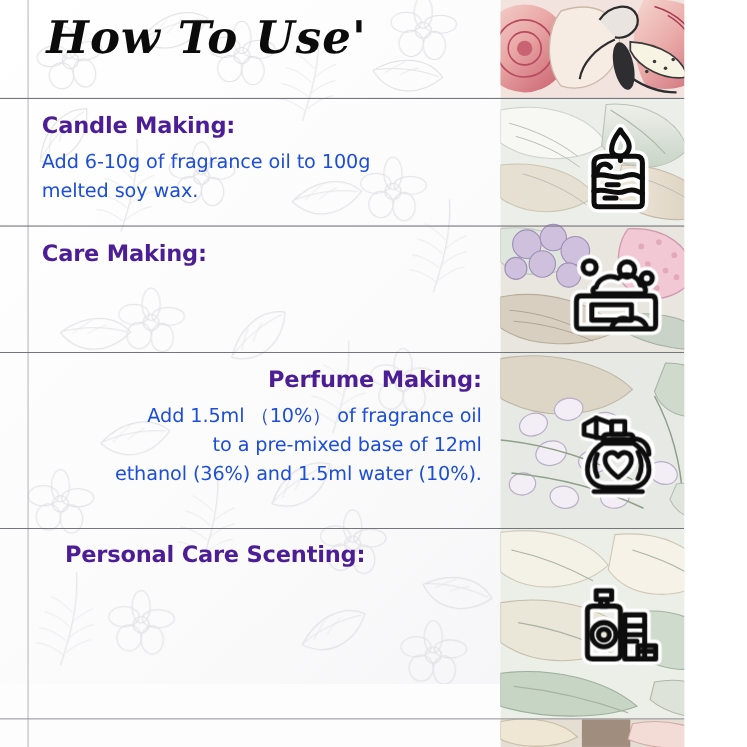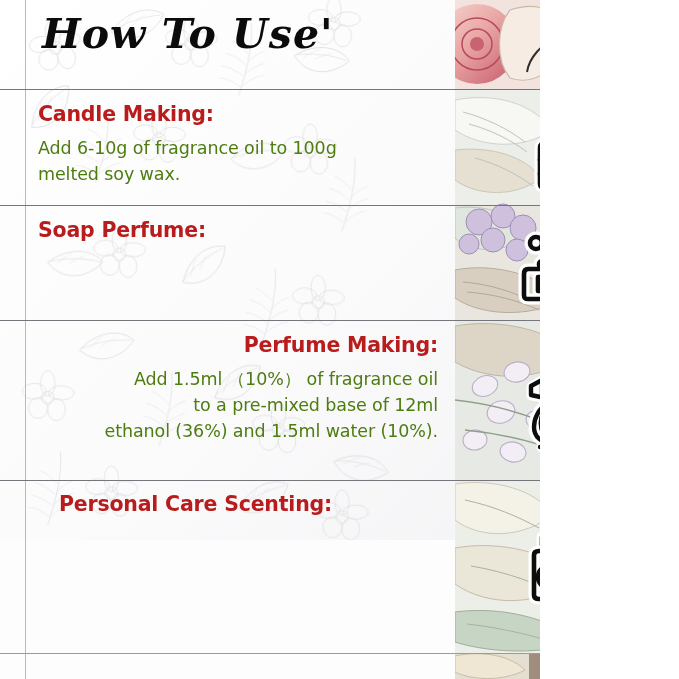--- a/index.html
+++ b/index.html
@@ -9,21 +9,21 @@
   body {
     width: 679px;
     height: 679px;
     overflow: hidden;
     background: #ffffff;
     font-family: "Liberation Sans", sans-serif;
   }
 
   .page {
     position: relative;
-    width: 540px;
+    width: 622px;
     height: 679px;
     background: #fdfdfd;
     overflow: hidden;
   }
 
   
   .watermark {
     position: absolute;
     inset: 0;
     pointer-events: none;
@@ -87,31 +87,31 @@
   .section {
     position: absolute;
     left: 38px;
     width: 400px;
     z-index: 7;
   }
   .sec-head {
     font-family: "DejaVu Sans", "Liberation Sans", sans-serif;
     font-weight: 700;
     font-size: 20.5px;
-    color: #b91c1c;
+    color: #4c1d95;
     letter-spacing: -0.2px;
     margin: 0 0 9px 0;
     white-space: nowrap;
   }
   .sec-body {
     font-family: "DejaVu Sans", "Liberation Sans", sans-serif;
     font-weight: 400;
     font-size: 17.5px;
     line-height: 26px;
-    color: #4d7c0f;
+    color: #1d4ed8;
     letter-spacing: -0.1px;
     margin: 0;
     white-space: pre-line;
   }
 
   
   .icon-wrap {
     position: absolute;
     left: 512px;
     width: 96px;
@@ -370,21 +370,21 @@
         <path d="M28,54 C38,50 46,58 56,54 C64,51 68,54 72,56"></path>
         <path d="M28,68 C38,64 46,72 56,68 C64,65 68,68 72,70"></path>
         <path d="M31,50 C32,43 39,41 43,46"></path>
         <path d="M40,62 L50,62"></path>
         <path d="M38,74 L48,74"></path>
       </g>
     </svg>
   </div>
 
   <div class="section" style="top:218px;">
-    <div class="sec-head">Soap Perfume:</div>
+    <div class="sec-head">Care Making:</div>
   </div>
   <div class="icon-wrap" style="top:225px;">
     <svg viewBox="0 0 96 96">
       <g fill="none" stroke="#ffffff" stroke-width="11" stroke-linecap="round" stroke-linejoin="round">
         <circle cx="24" cy="18" r="6"></circle>
         <circle cx="58" cy="20" r="7"></circle>
         <circle cx="76" cy="28" r="5"></circle>
         <path d="M30,36 C32,28 42,24 50,28 C56,22 68,25 70,34 C74,34 76,38 74,42 L30,42 C26,42 26,37 30,36 Z"></path>
         <path d="M16,44 L80,44 C83,44 84,46 84,49 L84,70 C84,73 83,74 80,74 L16,74 C13,74 12,73 12,70 L12,49 C12,46 13,44 16,44 Z"></path>
         <path d="M26,52 L62,52 L62,66 L26,66 Z"></path>

